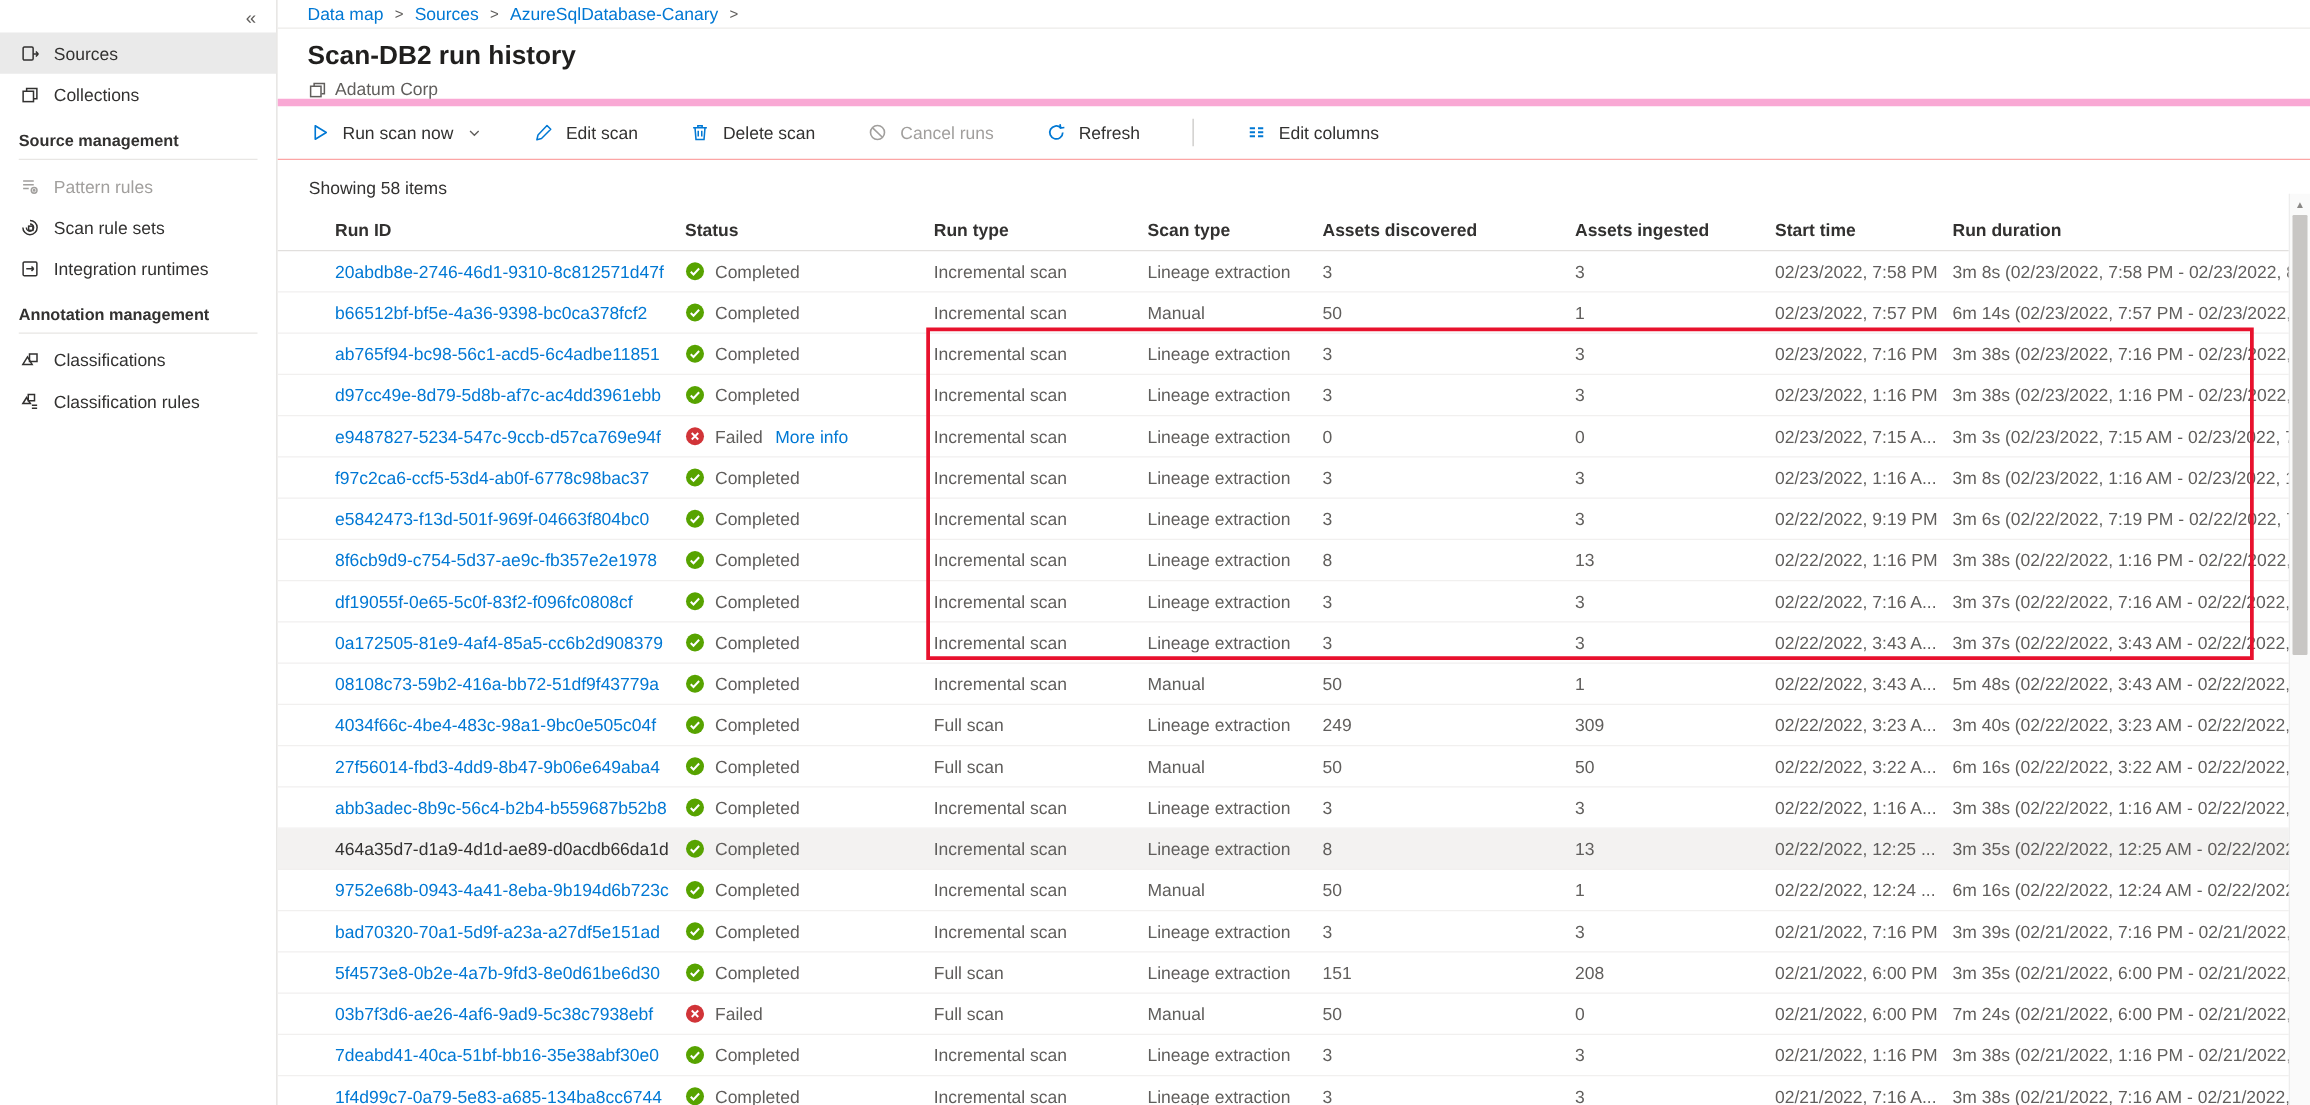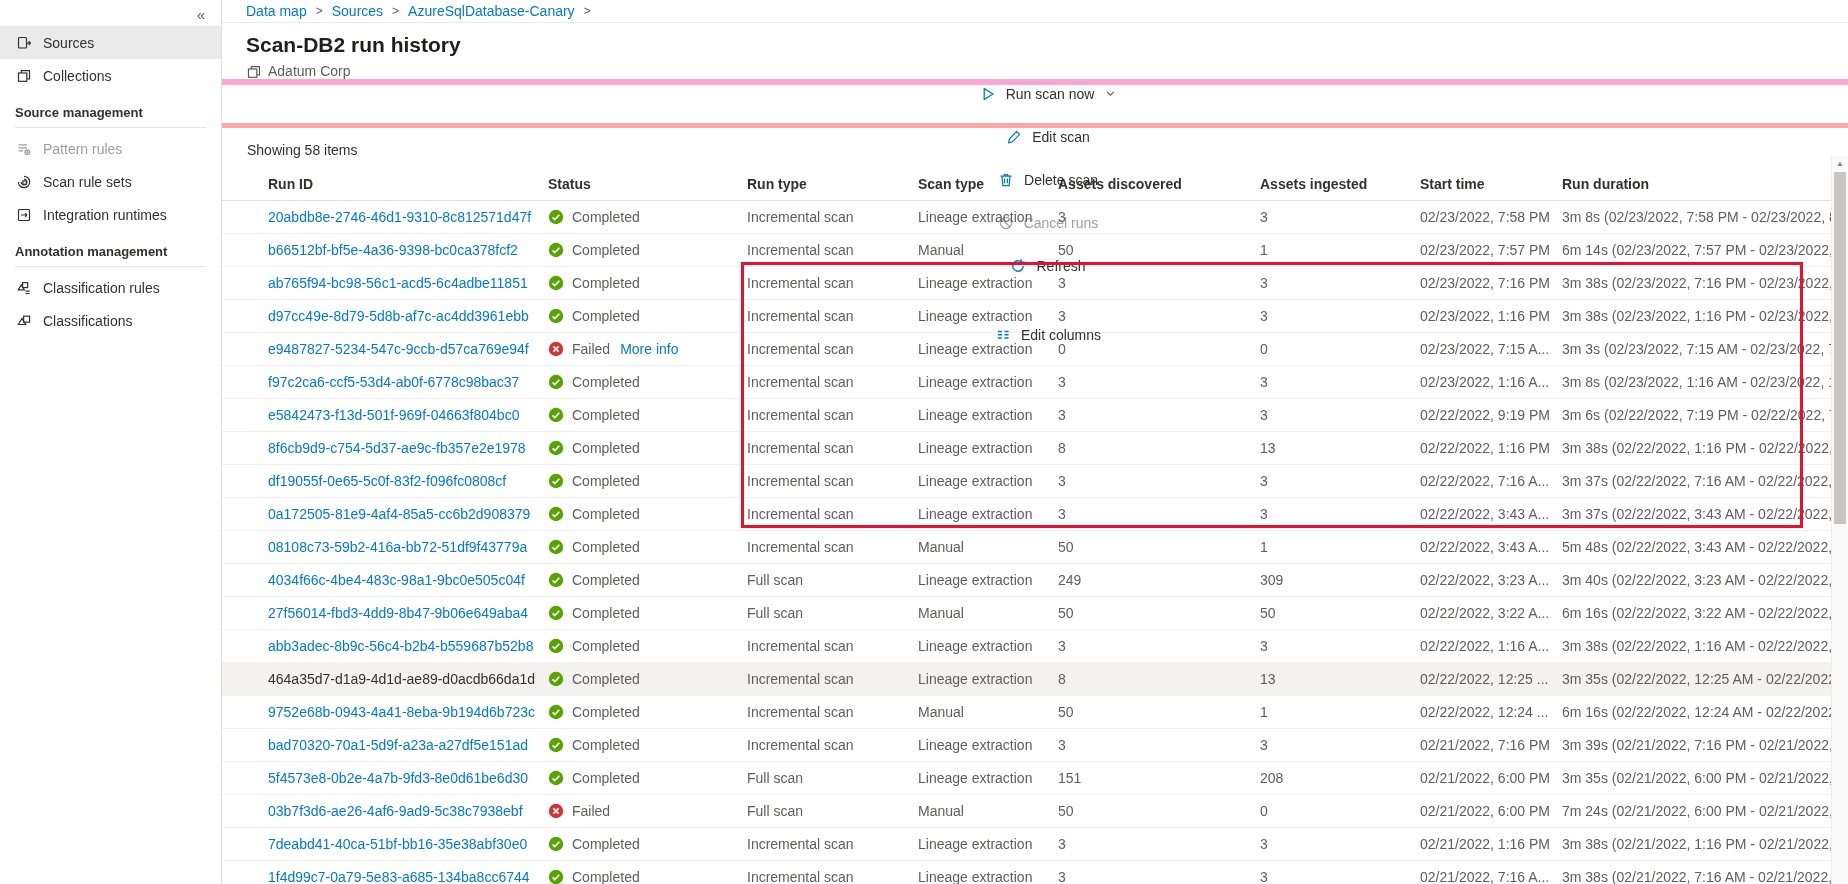--- a/index.html
+++ b/index.html
@@ -23,21 +23,21 @@
   .main { flex:1; position:relative; overflow:hidden; }
   .breadcrumb { height:23px; display:flex; align-items:center; gap:9px; padding-left:24px; font-size:14px; border-bottom:1px solid #edebe9;text-align:center; }
   .crumb { color:#0078d4; cursor:pointer; }
   .crumb-sep { color:#605e5c; font-size:12px; }
 
   .page-header { padding:10px 24px 0; border-bottom:6px solid #f9a8d4; }
   .page-title { font-size:21px; font-weight:600; color:#201f1e; }
   .page-sub { margin-top:6px; display:flex; align-items:center; gap:7px; font-size:14px; color:#605e5c; }
   .page-sub .ic { width:15px; height:15px; color:#605e5c; }
 
-  .toolbar { height:43px; display:flex; align-items:center; gap:26px; padding-left:26px; font-size:14px; border-bottom:5px solid #fca5a5;flex-direction:column; }
+  .toolbar { height:43px; display:flex; align-items:center; gap:42px; padding-left:26px; font-size:14px; border-bottom:1px solid #fca5a5; }
   .tb-btn { display:flex; align-items:center; gap:9px; cursor:pointer; color:#323130; }
   .tb-btn .ic { width:17px; height:17px; color:#0078d4; display:flex; align-items:center; }
   .tb-btn .chev { color:#605e5c; margin-left:2px; display:flex; }
   .tb-btn.disabled { color:#a19f9d; cursor:default; }
   .tb-btn.disabled .ic { color:#a19f9d; }
   .tb-divider { width:1px; height:22px; background:#c8c6c4; }
 
   .showing { margin:14px 0 0 25px; font-size:14px; color:#323130; }
 
   .table { margin-top:9px; }
@@ -118,35 +118,35 @@
               <path d="M5 8h6m0 0L9.2 6.2M11 8l-1.8 1.8"></path>
             </svg>
           </span>
           <span>Integration runtimes</span>
         </div>
         <div class="nav-heading">Annotation management</div>
         <div class="nav-divider"></div>
         <div class="nav-item">
           <span class="ic">
             <svg width="16" height="16" viewBox="0 0 16 16" fill="none" stroke="currentColor" stroke-width="1.2">
+              <path d="M2.3 11.5l3.7-6 3.7 6z"></path>
+              <rect x="7.6" y="3.2" width="6" height="6"></rect>
+            </svg>
+          </span>
+          <span>Classifications</span>
+        </div>
+        <div class="nav-item">
+          <span class="ic">
+            <svg width="16" height="16" viewBox="0 0 16 16" fill="none" stroke="currentColor" stroke-width="1.2">
               <path d="M2.3 9.8l3-4.8 3 4.8z"></path>
               <rect x="6.6" y="2.6" width="5" height="5"></rect>
               <path d="M9.5 11.2h4.2M9.5 13.5h4.2"></path>
             </svg>
           </span>
           <span>Classification rules</span>
-        </div>
-        <div class="nav-item">
-          <span class="ic">
-            <svg width="16" height="16" viewBox="0 0 16 16" fill="none" stroke="currentColor" stroke-width="1.2">
-              <path d="M2.3 11.5l3.7-6 3.7 6z"></path>
-              <rect x="7.6" y="3.2" width="6" height="6"></rect>
-            </svg>
-          </span>
-          <span>Classifications</span>
         </div>
       </div>
   </div>
 
   <div class="main">
 
     <div class="breadcrumb">
       <span class="crumb">Data map</span>
       <span class="crumb-sep">&gt;</span>
       <span class="crumb">Sources</span>

